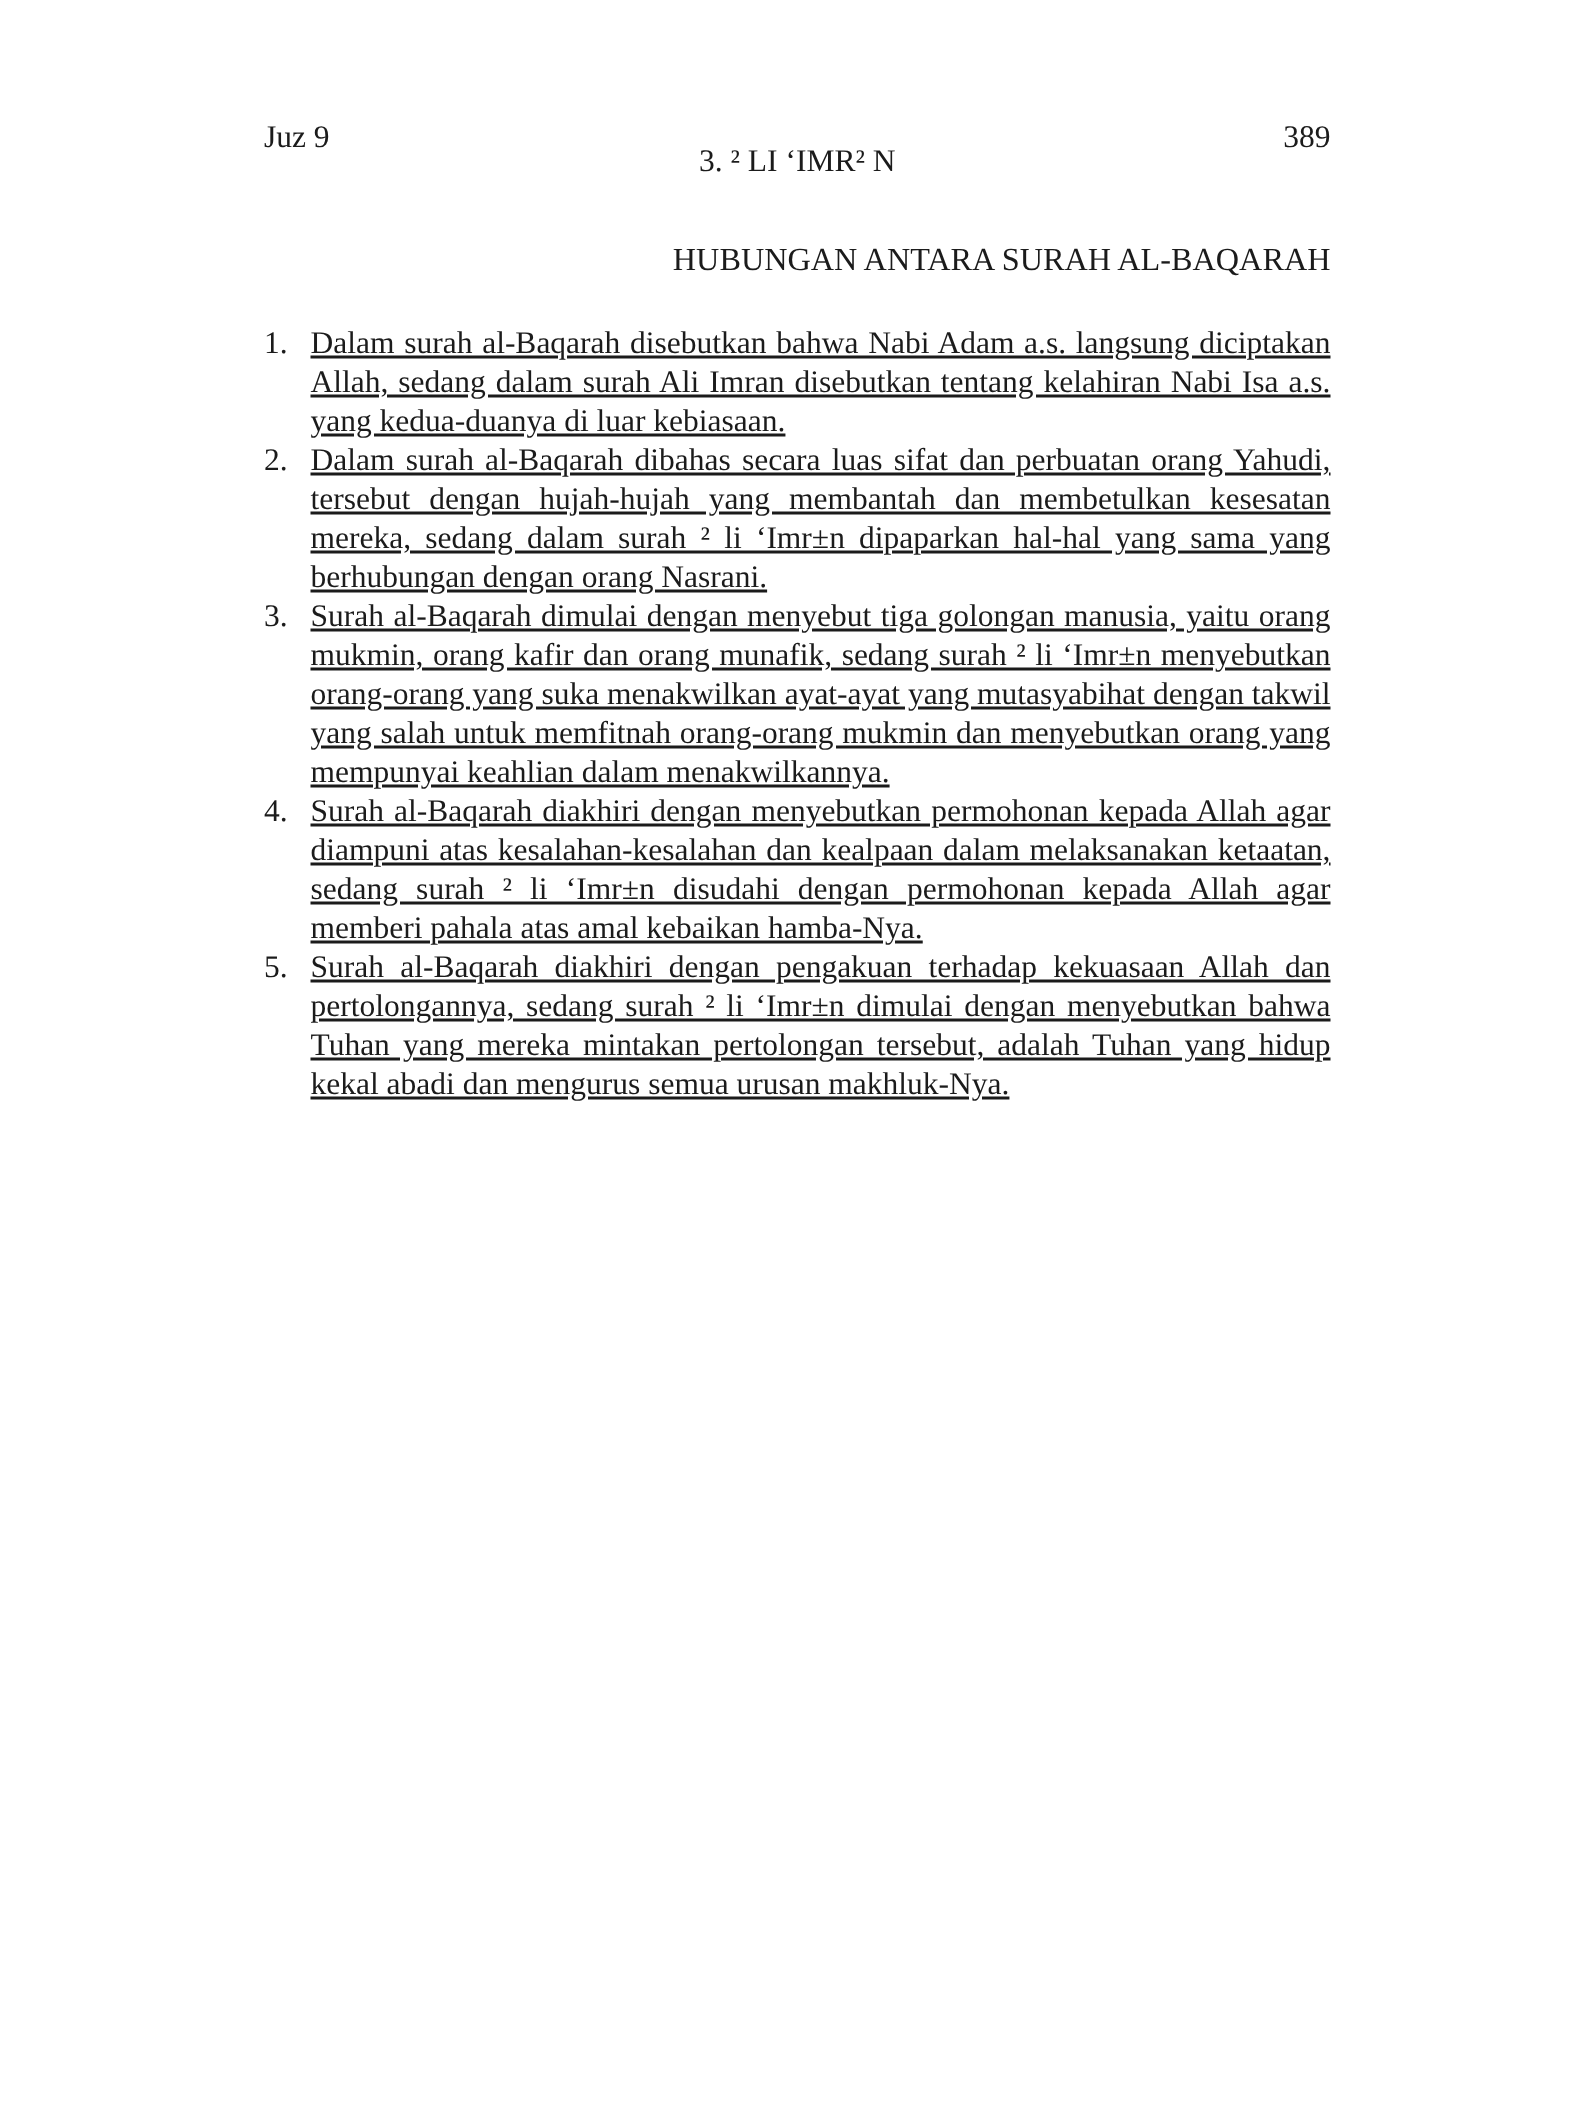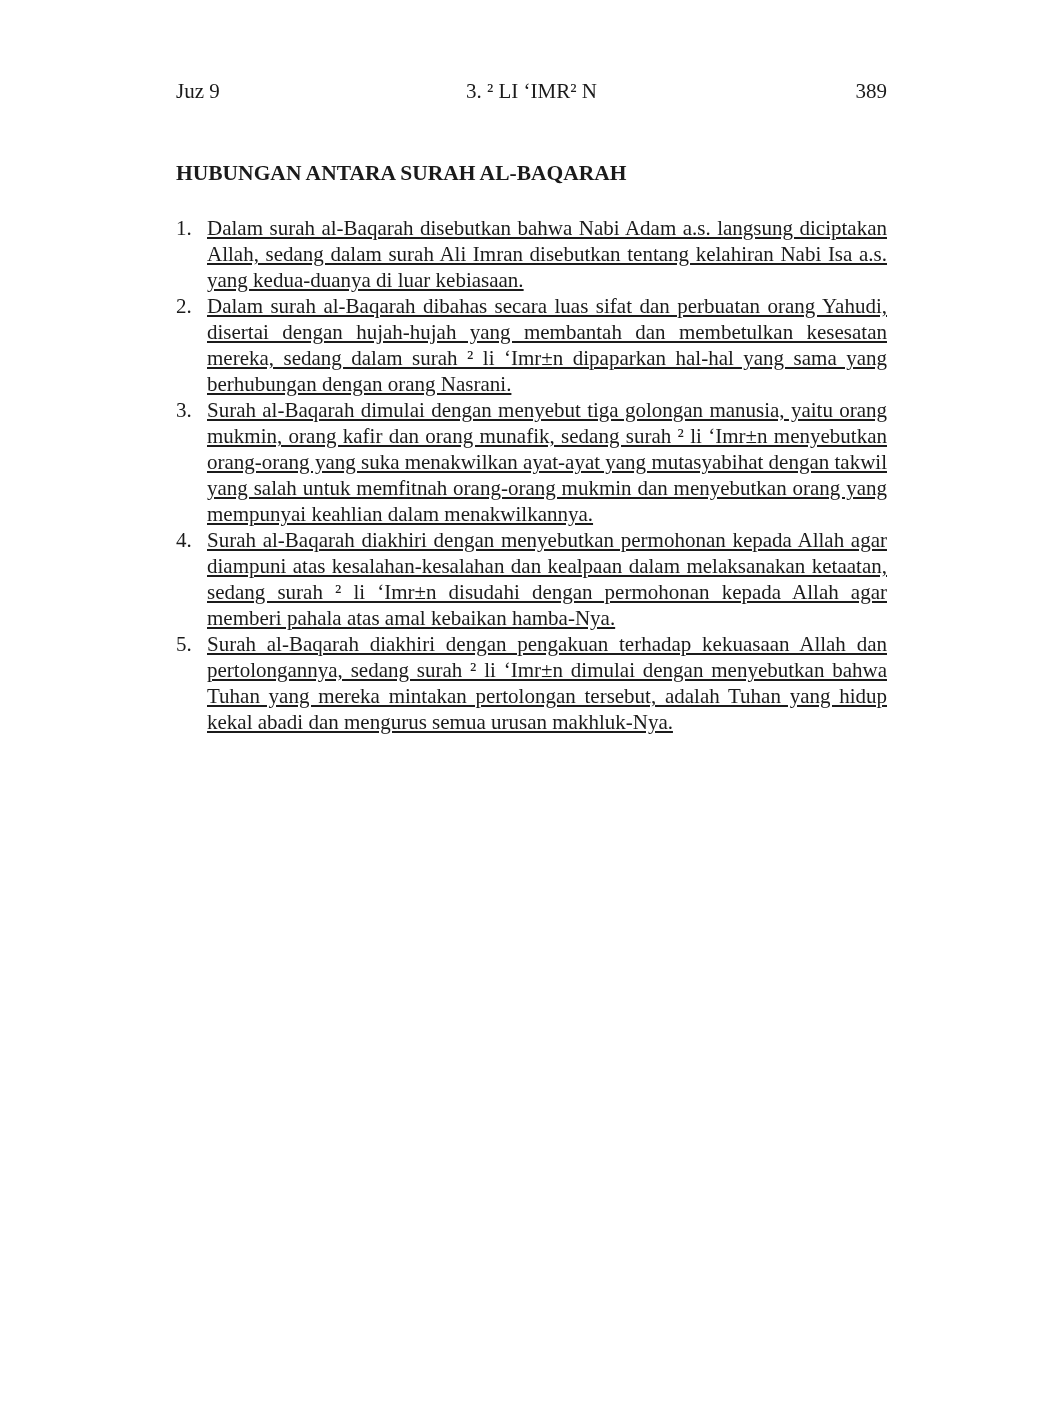--- a/index.html
+++ b/index.html
@@ -23,25 +23,26 @@
     justify-content: space-between;
     align-items: baseline;
     font-size: 21px;
     line-height: 26px;
   }
   .header .center {
     position: absolute;
     left: 0;
     right: 0;
     text-align: center;
+    margin-top: 16px;
   }
   .title {
     margin-top: 56px;
-    text-align: left;
-    font-weight: bold;
+    text-align: right;
+    font-weight: normal;
     font-size: 21.5px;
     line-height: 27px;
   }
   .list {
     margin-top: 28px;
   }
   .item {
     display: flex;
     align-items: flex-start;
     font-size: 21px;
@@ -72,21 +73,21 @@
     <div>HUBUNGAN ANTARA SURAH AL-BAQARAH</div>
   </div>
 
   <div class="list">
       <div class="item">
         <span class="num">1.</span>
         <span class="txt">Dalam surah al-Baqarah disebutkan bahwa Nabi Adam a.s. langsung diciptakan Allah, sedang dalam surah Ali Imran disebutkan tentang kelahiran Nabi Isa a.s. yang kedua-duanya di luar kebiasaan.</span>
       </div>
       <div class="item">
         <span class="num">2.</span>
-        <span class="txt">Dalam surah al-Baqarah dibahas secara luas sifat dan perbuatan orang Yahudi, disertai dengan hujah-hujah yang membantah dan membetulkan kesesatan mereka, sedang dalam surah ² li ‘Imr±n dipaparkan hal-hal yang sama yang berhubungan dengan orang Nasrani.</span>
+        <span class="txt">Dalam surah al-Baqarah dibahas secara luas sifat dan perbuatan orang Yahudi, tersebut dengan hujah-hujah yang membantah dan membetulkan kesesatan mereka, sedang dalam surah ² li ‘Imr±n dipaparkan hal-hal yang sama yang berhubungan dengan orang Nasrani.</span>
       </div>
       <div class="item">
         <span class="num">3.</span>
         <span class="txt">Surah al-Baqarah dimulai dengan menyebut tiga golongan manusia, yaitu orang mukmin, orang kafir dan orang munafik, sedang surah ² li ‘Imr±n menyebutkan orang-orang yang suka menakwilkan ayat-ayat yang mutasyabihat dengan takwil yang salah untuk memfitnah orang-orang mukmin dan menyebutkan orang yang mempunyai keahlian dalam menakwilkannya.</span>
       </div>
       <div class="item">
         <span class="num">4.</span>
         <span class="txt">Surah al-Baqarah diakhiri dengan menyebutkan permohonan kepada Allah agar diampuni atas kesalahan-kesalahan dan kealpaan dalam melaksanakan ketaatan, sedang surah ² li ‘Imr±n disudahi dengan permohonan kepada Allah agar memberi pahala atas amal kebaikan hamba-Nya.</span>
       </div>
       <div class="item">

